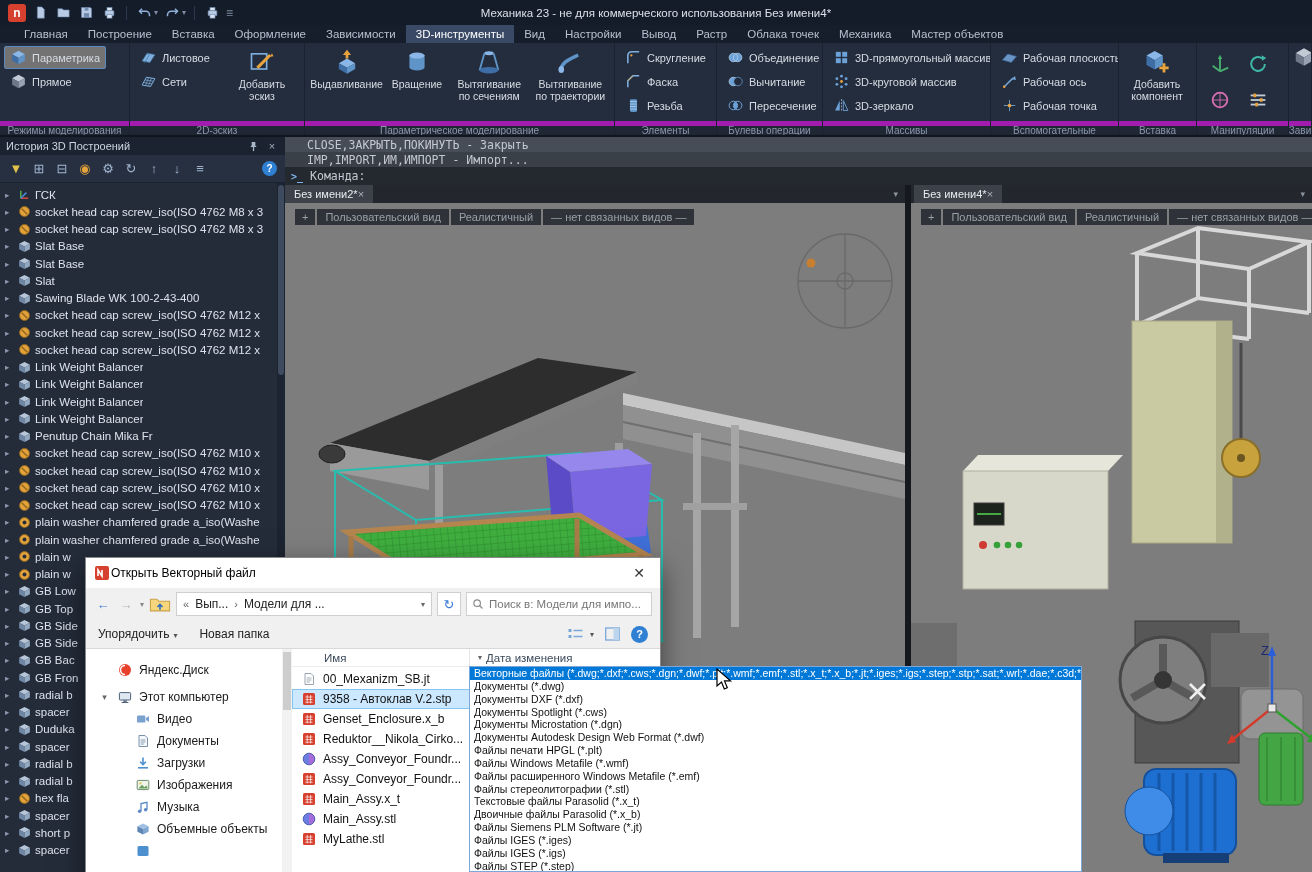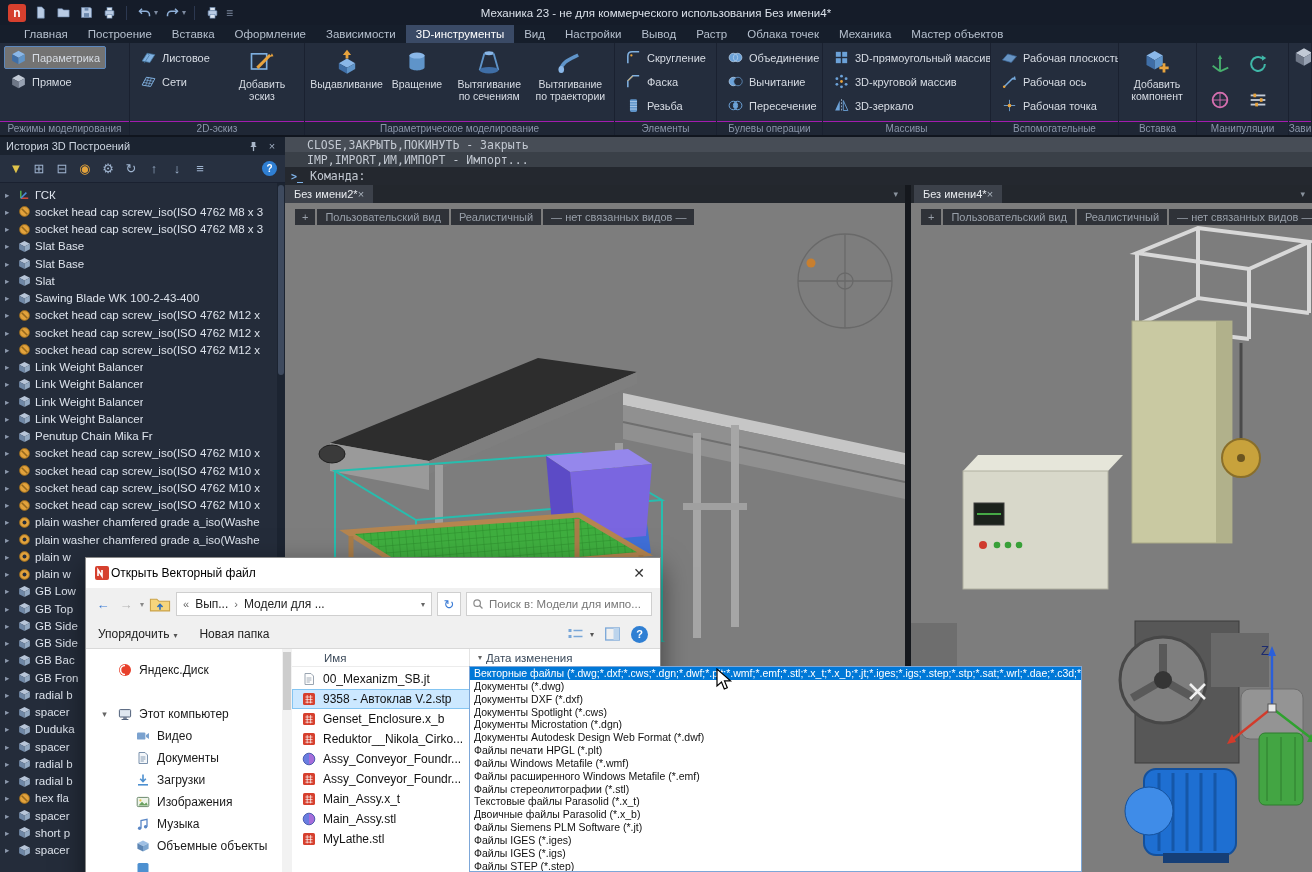--- a/index.html
+++ b/index.html
@@ -24,21 +24,21 @@
     display:flex;align-items:stretch;padding-left:14px;z-index:6}
   .rtab{padding:0 10px;font-size:11.5px;color:#b6c0ce;display:flex;align-items:center;white-space:nowrap}
   .rtab.active{background:#3a4a66;color:#fff}
   
   .ribbon{position:absolute;top:43px;left:0;width:100%;height:94px;background:#242d3d;display:flex;
     z-index:6;border-bottom:2px solid #10151e}
   .rgroup{position:relative;border-right:1px solid #1a2130;flex:none;height:100%;
     padding:3px 4px 16px;display:flex;align-items:flex-start;gap:2px;overflow:hidden}
   .rg-label{position:absolute;left:0;right:0;bottom:0;height:14px;background:#1f2735;color:#8b96aa;
     font-size:10px;display:flex;align-items:center;justify-content:center;white-space:nowrap;
-    overflow:hidden;border-top:1px solid #a21caf}
+    overflow:hidden;border-top:5px solid #a21caf}
   .colstack{display:flex;flex-direction:column;gap:1px}
   .rbtn-s{display:flex;align-items:center;gap:5px;height:23px;padding:0 5px;font-size:11px;
     color:#d7dce4;background:none;border:1px solid transparent;border-radius:2px;white-space:nowrap;
     font-family:inherit;text-align:left}
   .rbtn-s.sel{background:#737373;border-color:#5d88bd}
   .rbtn-b{display:flex;flex-direction:column;align-items:center;gap:2px;width:74px;height:72px;
     padding:2px 1px 0;font-size:10.5px;line-height:1.15;color:#d7dce4;background:none;border:none;
     text-align:center;font-family:inherit}
   .ic16{width:17px;height:17px;flex:none}
   .ic28{width:28px;height:28px;flex:none}
@@ -115,21 +115,21 @@
   .paneico svg{width:15px;height:14px}
   .helpbtn{width:17px;height:17px;border-radius:50%;background:#2f7fd3;color:#fff;font-size:11px;
     font-weight:bold;display:flex;align-items:center;justify-content:center}
   .dlg-body{position:absolute;top:90px;left:0;right:0;bottom:0;background:#fff;border-top:1px solid #d9d9d9}
   .dside{position:absolute;left:0;top:0;width:196px;bottom:0;padding-top:10px;overflow:hidden}
   .srow{display:flex;align-items:center;height:22px;gap:7px;padding-left:12px;font-size:12px;
     color:#1a1a1a;white-space:nowrap;position:relative}
   .srow .sp{width:13px;font-size:9px;color:#666;text-align:center;flex:none}
   .srow.child{padding-left:30px}
   .srow svg{width:14px;height:14px;flex:none}
-  .gap-after{margin-bottom:22px}
+  .gap-after{margin-bottom:5px}
   .dsbar{position:absolute;left:196px;width:10px;top:0;bottom:0;background:#f2f2f2}
   .dsthumb{position:absolute;left:1px;right:1px;top:3px;height:58px;background:#cdcdcd}
   .dfiles{position:absolute;left:206px;right:0;top:0;bottom:0}
   .fhdr{height:18px;display:flex;align-items:stretch;border-bottom:1px solid #ececec;
     font-size:11.5px;color:#3c4a5a}
   .fh-name{padding-left:32px;width:178px;border-right:1px solid #e4e4e4;display:flex;align-items:center}
   .fh-date{padding-left:8px;display:flex;align-items:center;gap:4px}
   .fh-sort{font-size:8px;color:#666}
   .flist{padding-top:2px}
   .frow{display:flex;align-items:center;height:20px;gap:7px;padding-left:10px;width:178px;white-space:nowrap}

